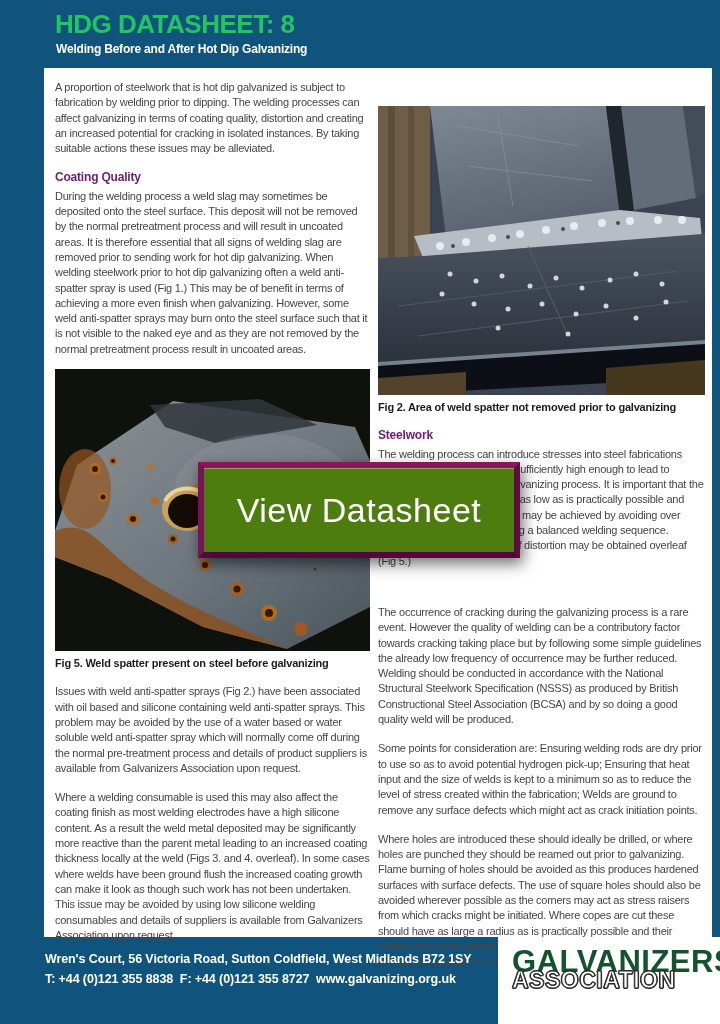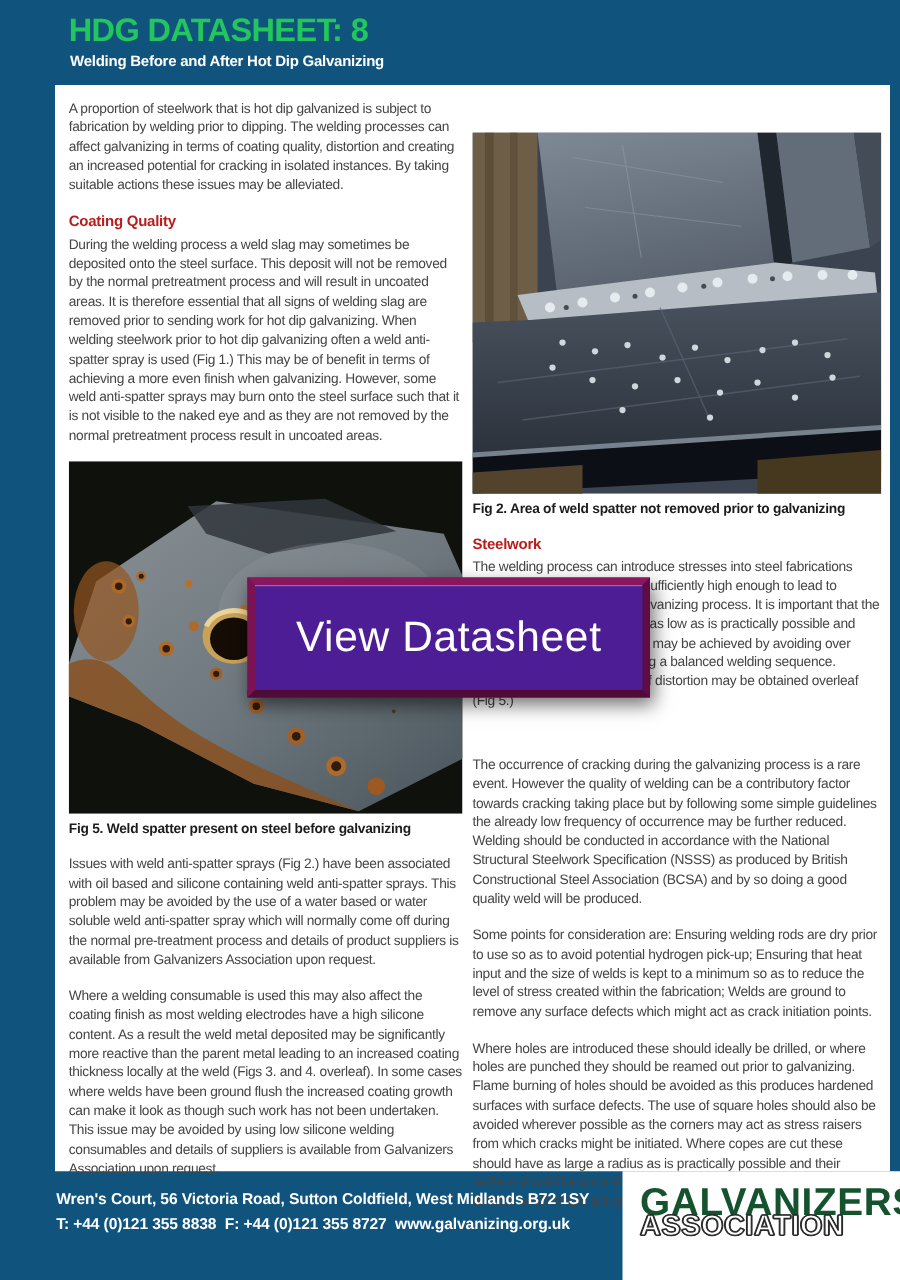--- a/index.html
+++ b/index.html
@@ -19,28 +19,28 @@
   }
   
   .panel {
     position:absolute; left:44px; top:68px; width:668px; height:869px;
     background:#ffffff;
   }
   .col { position:absolute; color:#454545; font-size:11px; line-height:15.3px; letter-spacing:-0.25px; }
   .col-left  { left:11px;  top:12px; width:315px; }
   .col-right { left:334px; top:6px;  width:327px;margin-top:32px; }
   .col p { margin:0 0 14px 0; }
-  .col h3 { margin:0 0 3px 0; font-size:12px; font-weight:bold; color:#b91c1c; letter-spacing:-0.2px; }
+  .col h3 { margin:0 0 3px 0; font-size:12px; font-weight:bold; color:#701a75; letter-spacing:-0.2px; }
   .caption { font-weight:bold; font-size:11px; color:#1c1c1c; margin:5px 0 13px 0; letter-spacing:-0.2px; }
   .figure { font-size:0; line-height:0; margin:0; }
   .gap-top { margin-top:36px !important; }
   
   .overlay-btn {
     position:absolute; left:198px; top:462px; width:322px; height:96px;
-    background:#4c1d95;
+    background:#4d7c0f;
     border:6px solid; border-color:#8A165F #5E0C41 #4F0A37 #7A1254;
     box-shadow: 3px 6px 14px rgba(0,0,0,.55), inset 0 1px 0 rgba(255,255,255,.35);
     color:#ffffff; font-size:34px; letter-spacing:.5px;
     font-family:"Liberation Sans", sans-serif; font-weight:normal;
     display:flex; align-items:center; justify-content:center;
     cursor:pointer; z-index:10; padding:0;
   }
   
   .footer-text {
     position:absolute; left:45px; top:949px; color:#ffffff;

